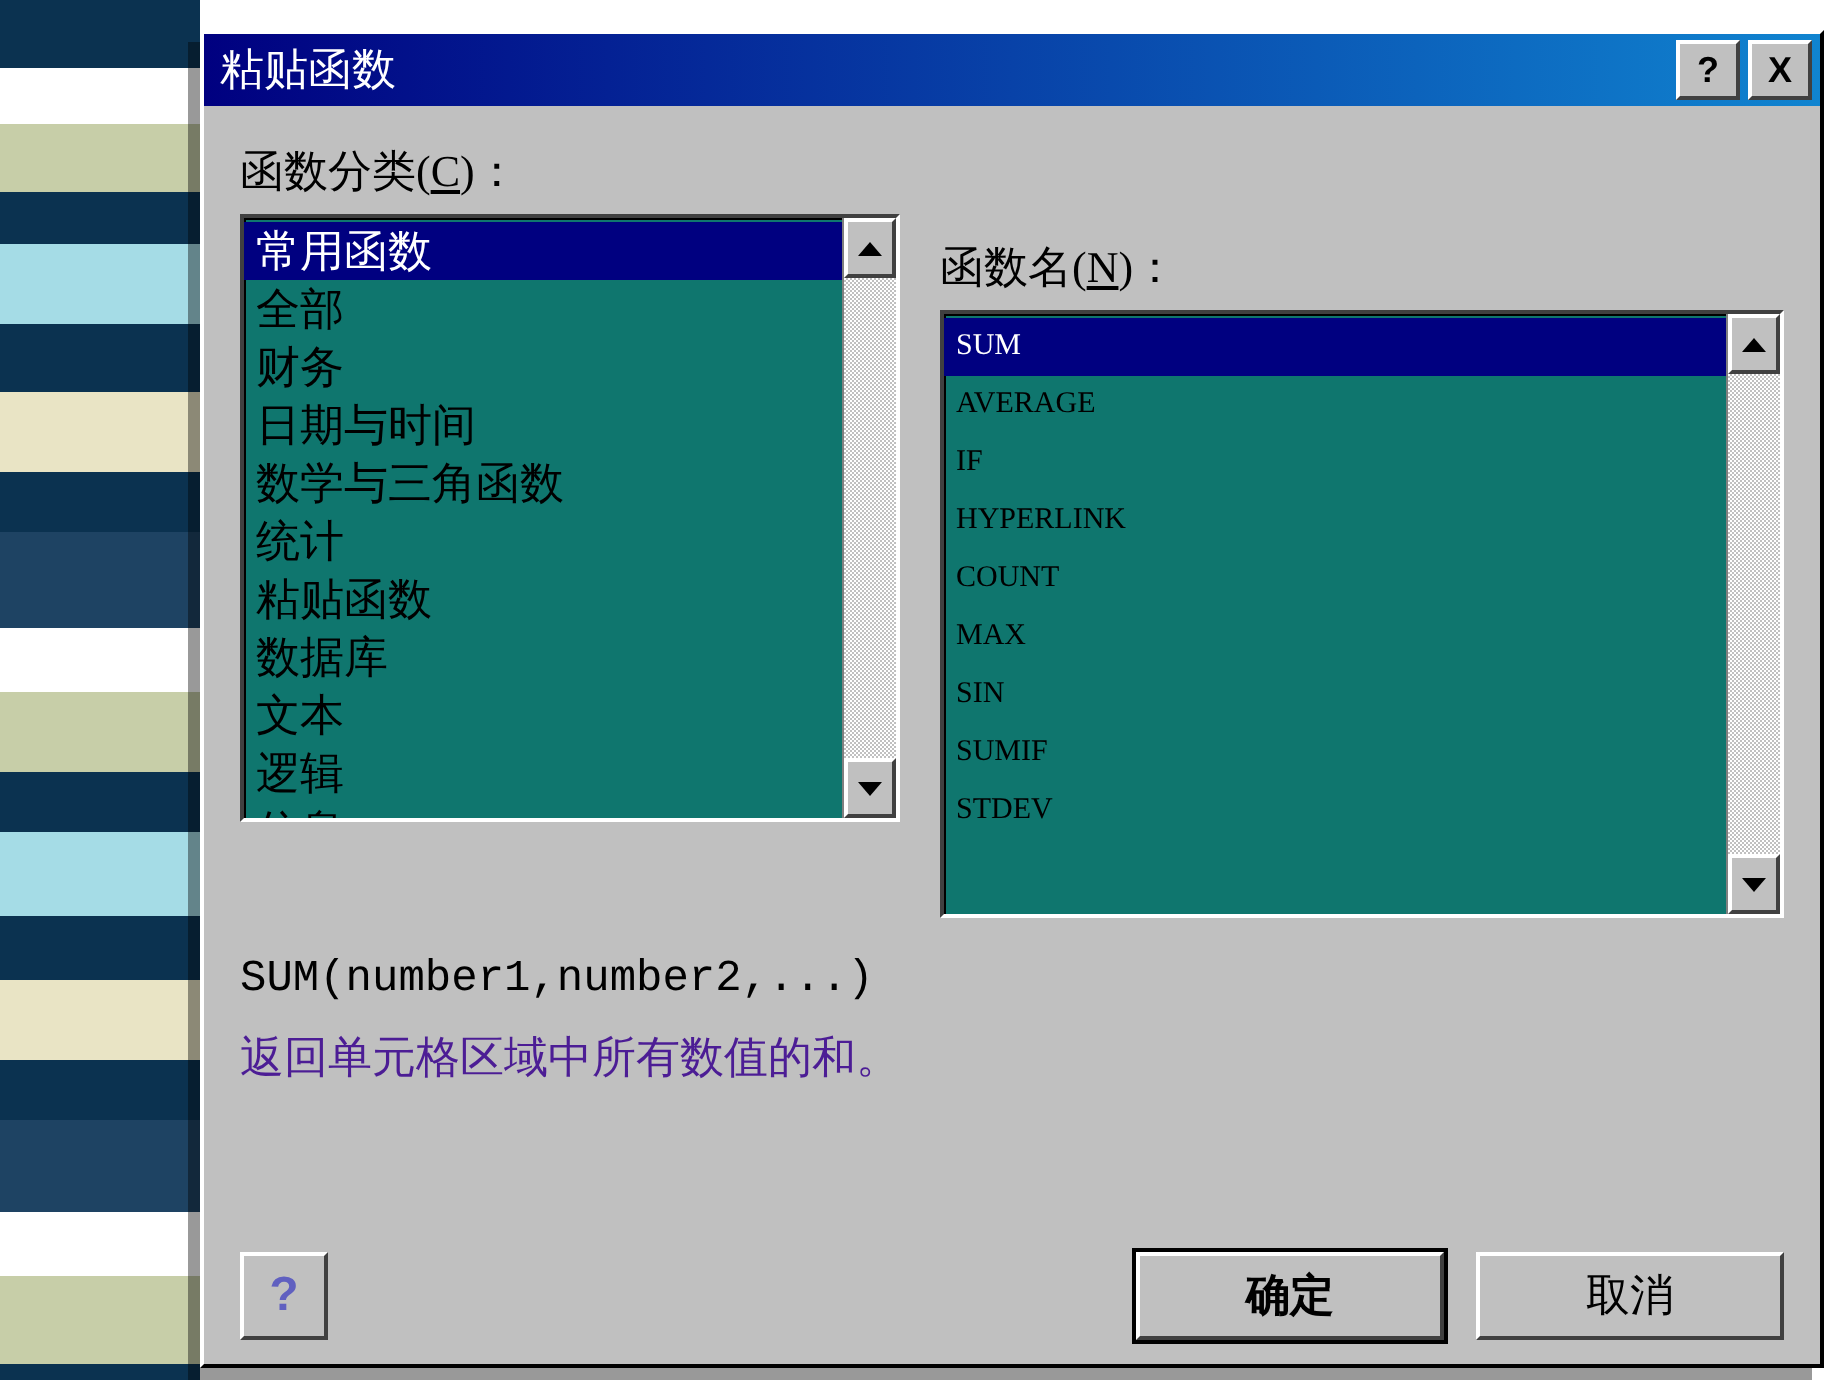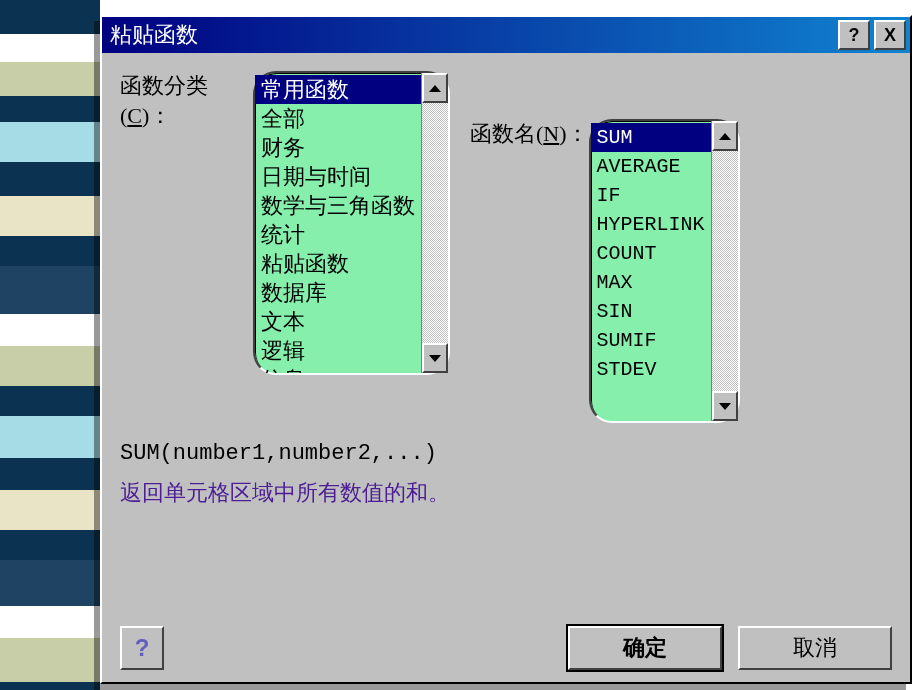--- a/index.html
+++ b/index.html
@@ -65,58 +65,57 @@
   .content {
     flex: 1;
     padding: 18px 18px 12px 18px;
     display: flex;
     flex-direction: column;
   }
   .lists-row {
     display: flex;
     gap: 20px;
   }
-  .list-col { display: flex; flex-direction: row; }
+  .list-col { display: flex; flex-direction: column; }
   .list-col.left { width: 330px; }
   .list-col.right { flex: 1; margin-top: 48px; }
   .list-label {
     font-size: 22px;
     margin-bottom: 6px;
     color: #000;
   }
   .list-label .accel { text-decoration: underline; }
   .listbox {
     height: 300px;
-    background: #86efac;
+    background: #0f766e;
     border-top: 2px solid #404040;
     border-left: 2px solid #404040;
     border-right: 2px solid #fff;
     border-bottom: 2px solid #fff;
     box-shadow: inset 1px 1px 0 #000;
     display: flex;
-    border-radius: 23px;
   }
   .listbox-items {
     flex: 1;
     overflow: hidden;
     padding: 2px 0;
   }
   .list-item {
     padding: 1px 6px;
     font-size: 22px;
     line-height: 27px;
     white-space: nowrap;
   }
   .list-item.selected {
     background: #000080;
     color: #fff;
   }
   .list-item.mono {
-    font-family: Liberation Mono, monospace;
-    font-size: 20px;
+    font-family: Liberation Serif, serif;
+    font-size: 15px;
   }
   .scrollbar {
     width: 26px;
     background: repeating-conic-gradient(#c0c0c0 0% 25%, #fff 0% 50%) 0 0/2px 2px;
     display: flex;
     flex-direction: column;
     border-left: 1px solid #808080;
   }
   .scrollbtn {
     height: 26px;

